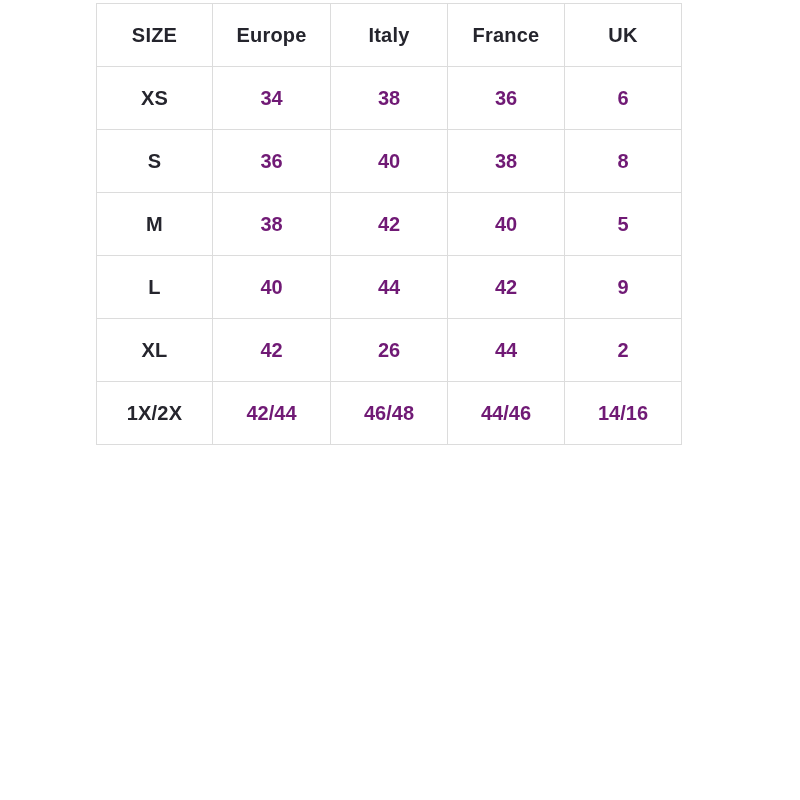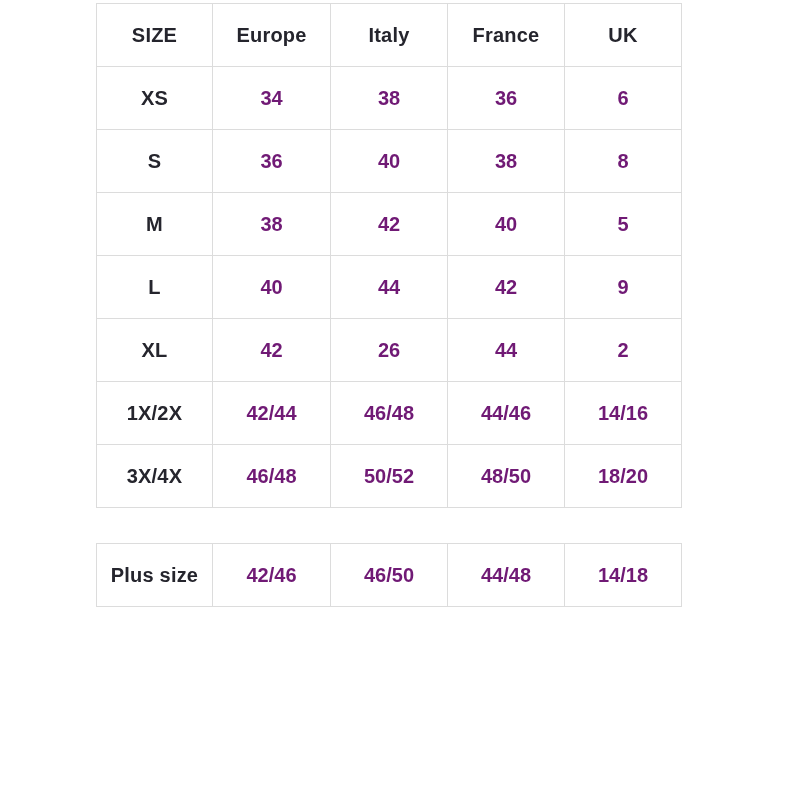--- a/index.html
+++ b/index.html
@@ -116,43 +116,29 @@
             <td>44</td>
             <td>2</td>
           </tr>
           <tr>
             <th>1X/2X</th>
             <td>42/44</td>
             <td>46/48</td>
             <td>44/46</td>
             <td>14/16</td>
           </tr>
-          <tr>
-            <th>3X/4X</th>
-            <td>46/48</td>
-            <td>50/52</td>
-            <td>48/50</td>
-            <td>18/20</td>
-          </tr>
         </tbody>
     </table>
 
     <table class="size-table second">
       <colgroup>
         <col class="c-size">
           <col class="c-europe">
           <col class="c-italy">
           <col class="c-france">
           <col class="c-uk">
       </colgroup>
       <tbody id="special-body">
-          <tr>
-            <th>Plus size</th>
-            <td>42/46</td>
-            <td>46/50</td>
-            <td>44/48</td>
-            <td>14/18</td>
-          </tr>
         </tbody>
     </table>
 
   </div>
 </div>
 
 </body></html>

